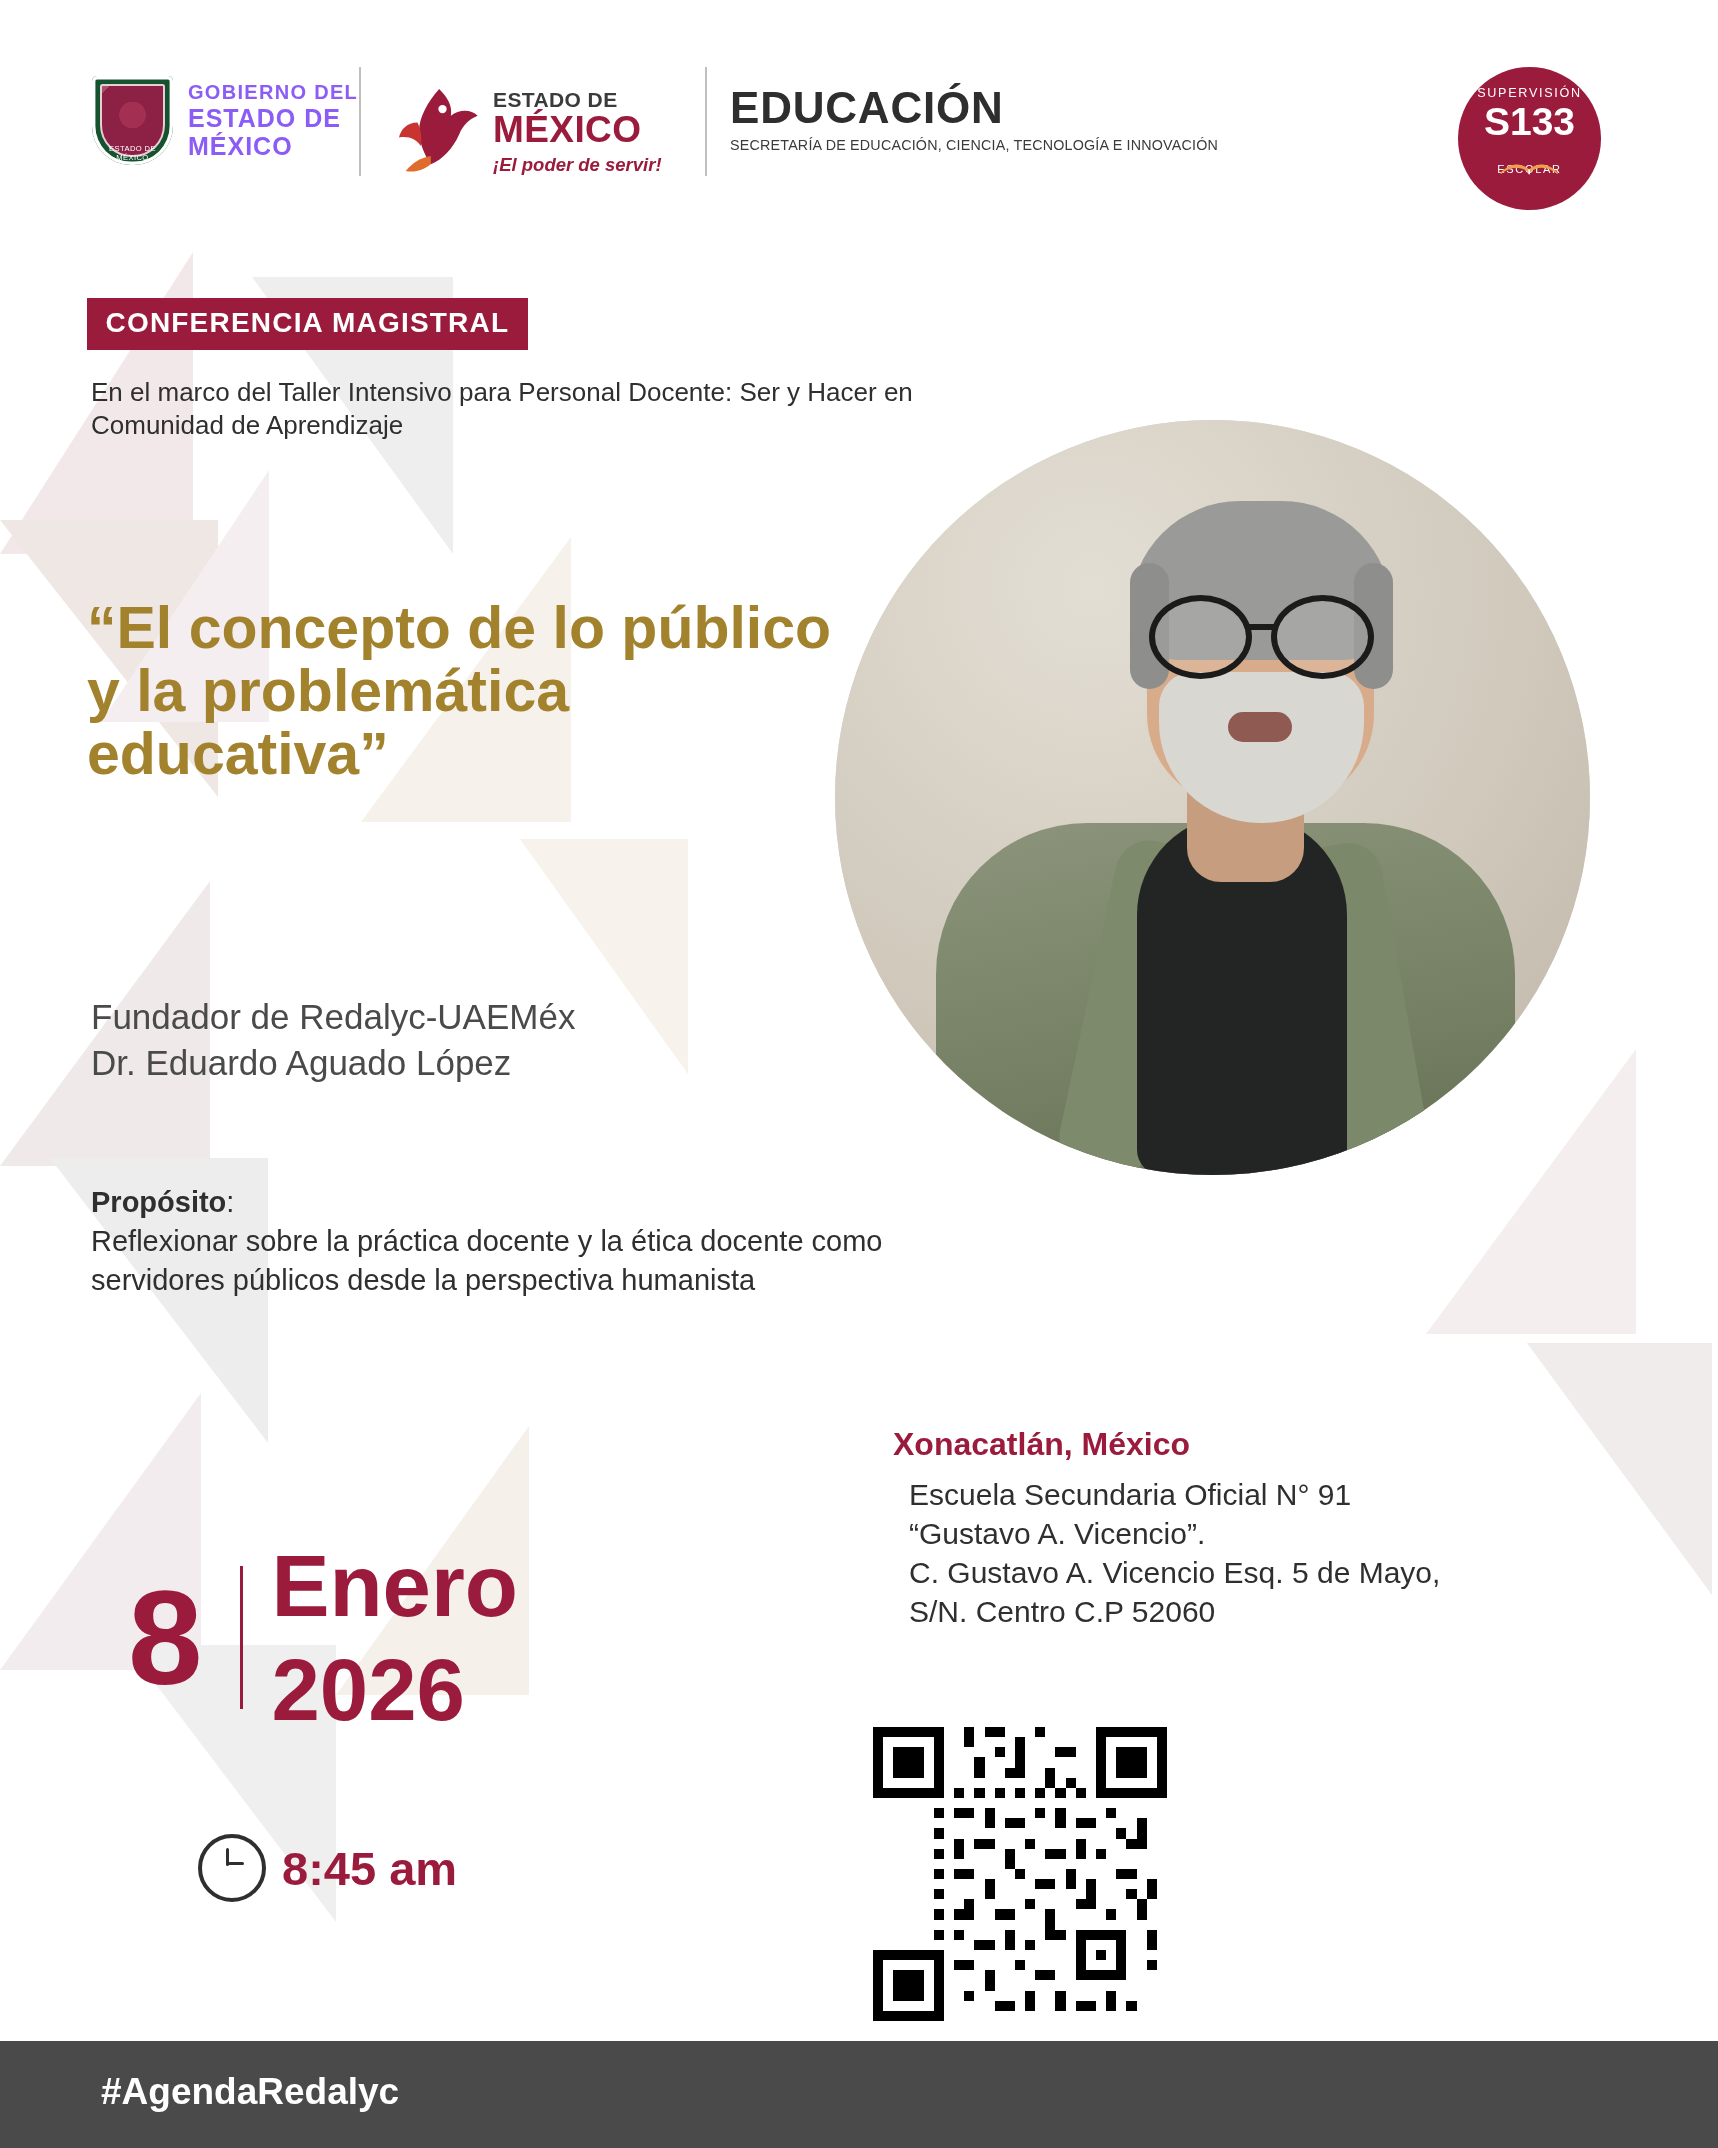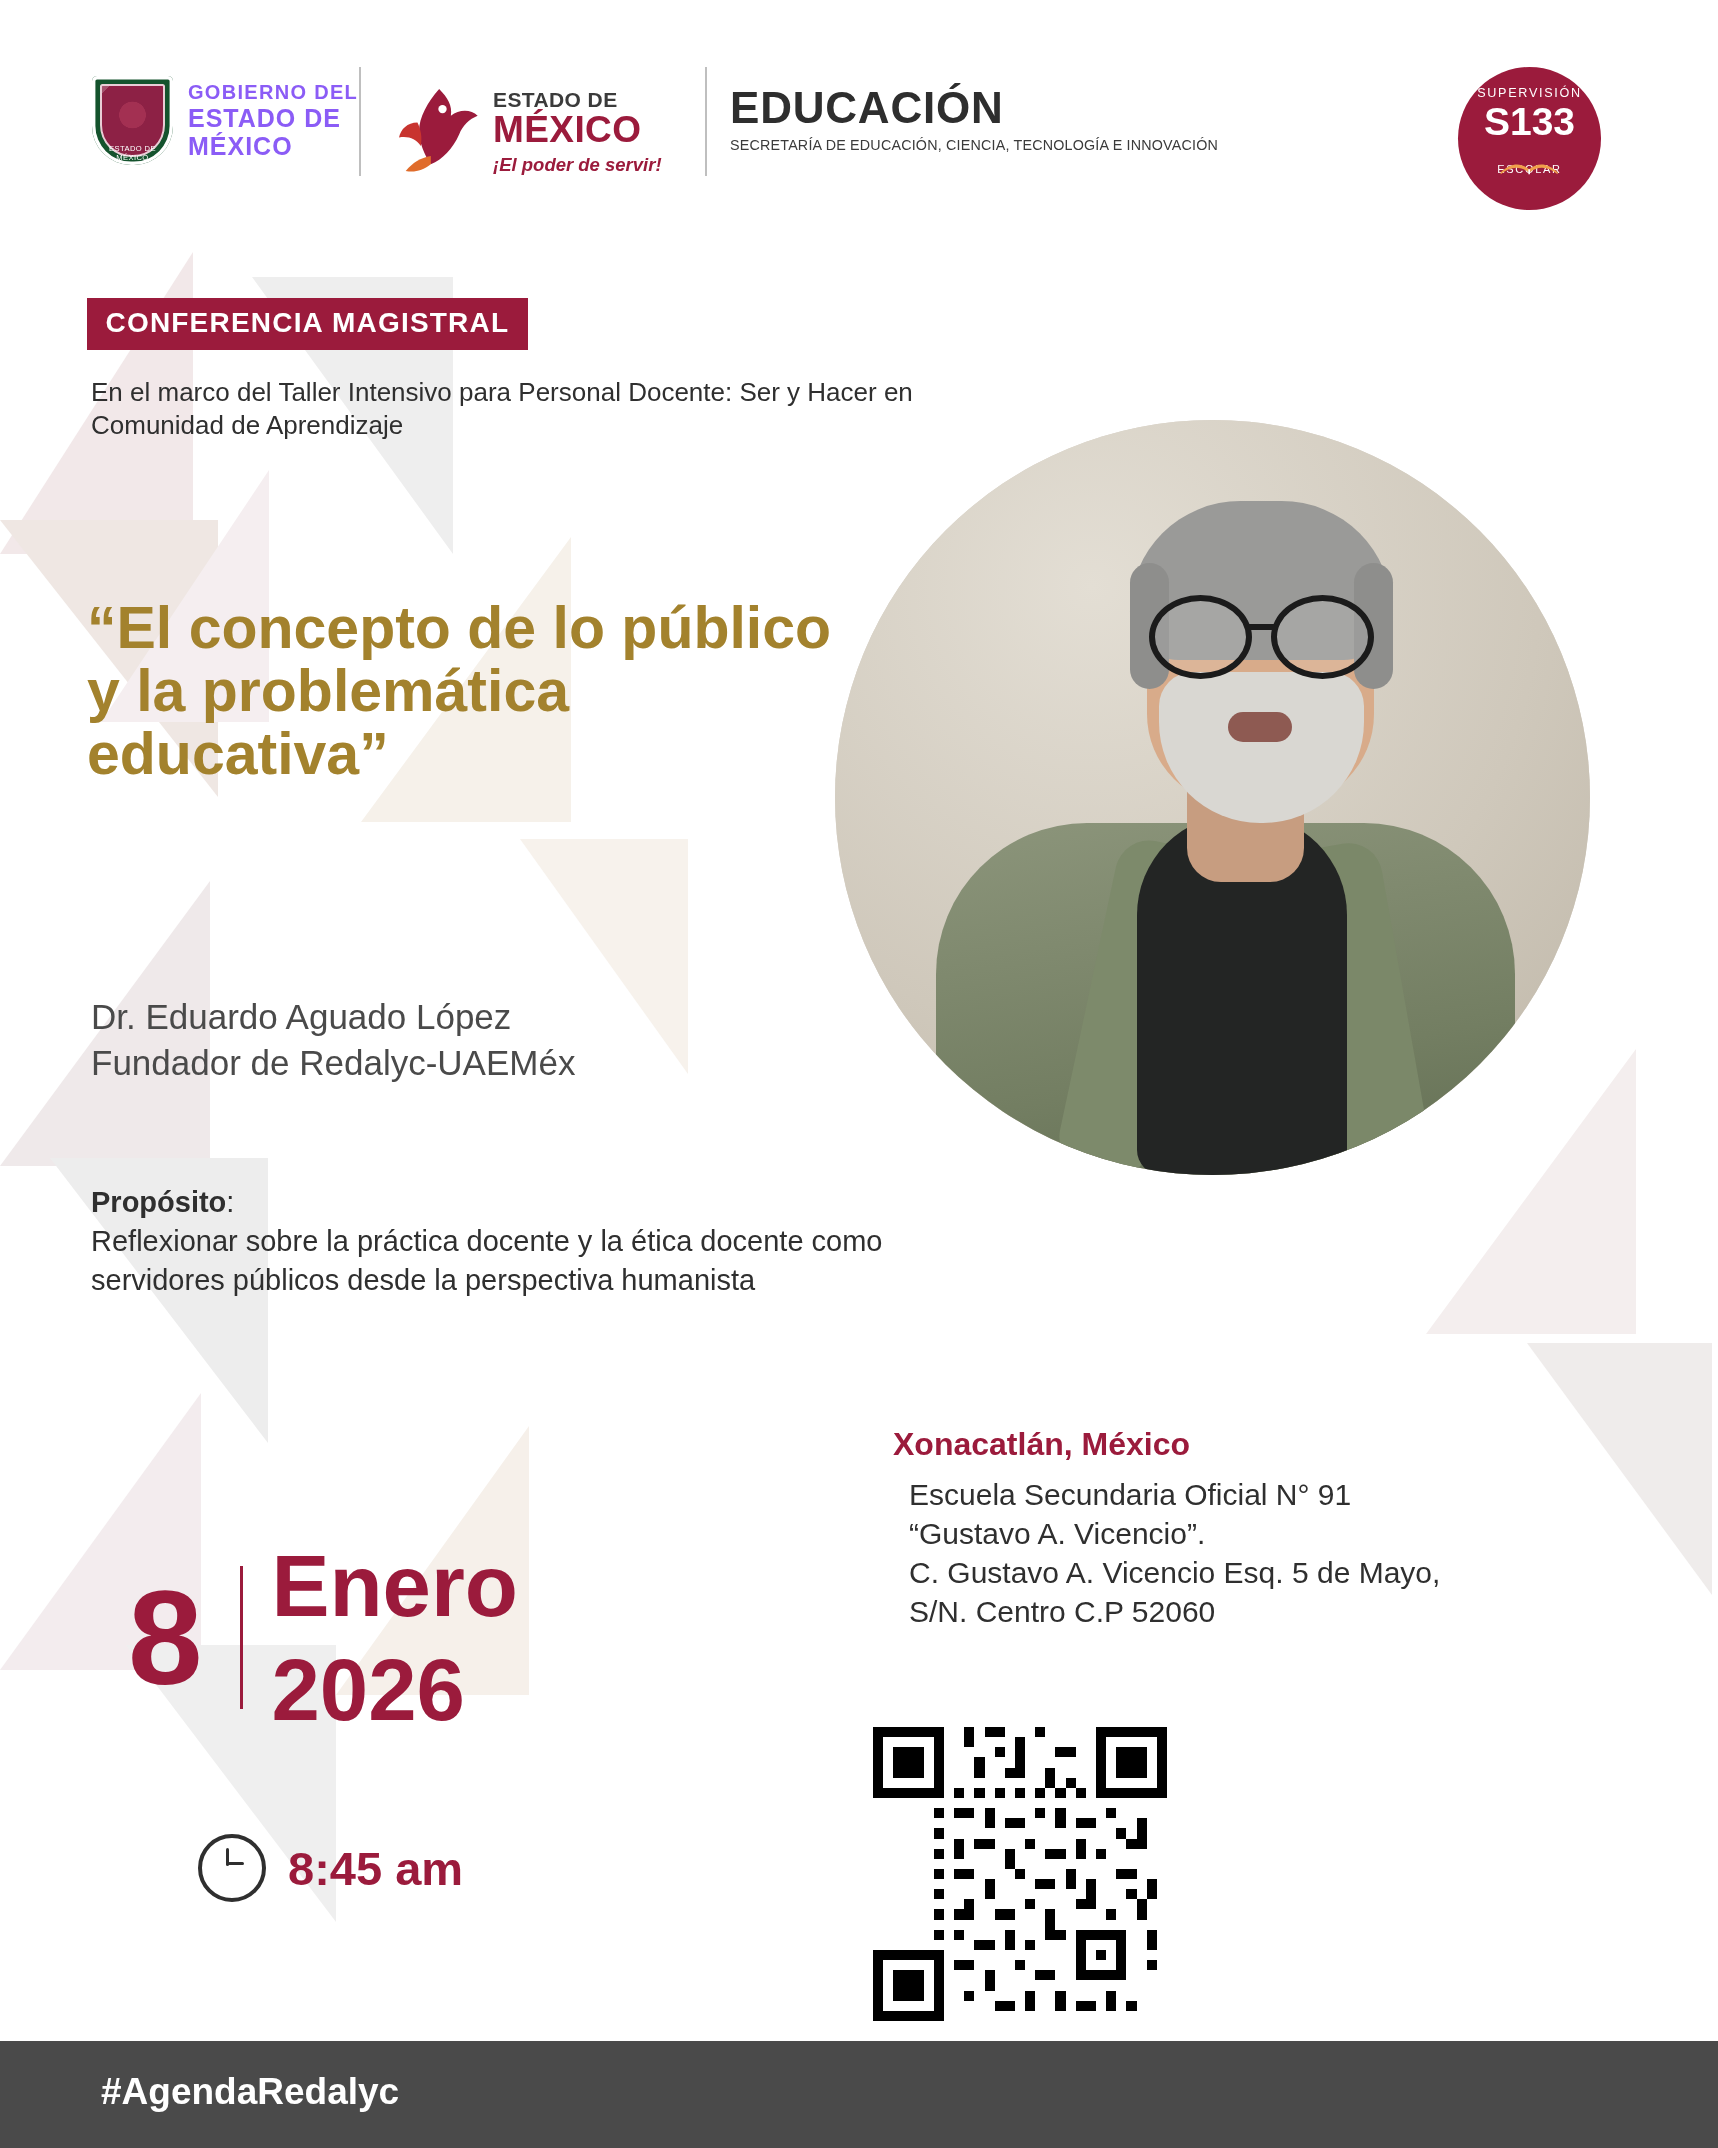--- a/index.html
+++ b/index.html
@@ -268,21 +268,21 @@
   }
   .month { font-size: 87px; }
   .year  { font-size: 87px; margin-top: 20px; }
 
   .time-row {
     position: absolute;
     left: 198px;
     top: 1834px;
     display: flex;
     align-items: center;
-    gap: 22px;
+    gap: 16px;
   }
   .clock {
     width: 60px;
     height: 60px;
     border: 4.2px solid #2f2f2f;
     border-radius: 50%;
     position: relative;
   }
   .clock::before, .clock::after {
     content: "";
@@ -530,22 +530,22 @@
 
 <div class="content">
 
   <div class="tag-conf">CONFERENCIA MAGISTRAL</div>
 
   <div class="intro">En el marco del Taller Intensivo para Personal Docente: Ser y Hacer en Comunidad de Aprendizaje</div>
 
   <div class="talk-title">“El concepto de lo público y la problemática educativa”</div>
 
   <div class="speaker">
+    <div>Fundador de Redalyc-UAEMéx</div>
     <div>Dr. Eduardo Aguado López</div>
-    <div>Fundador de Redalyc-UAEMéx</div>
   </div>
 
   <div class="purpose">
     <div><b>Propósito</b><span>:</span></div>
     <div>Reflexionar sobre la práctica docente y la ética docente como servidores públicos desde la perspectiva humanista</div>
   </div>
 
   <div class="date-block">
     <div class="day">8</div>
     <div class="date-sep"></div>

